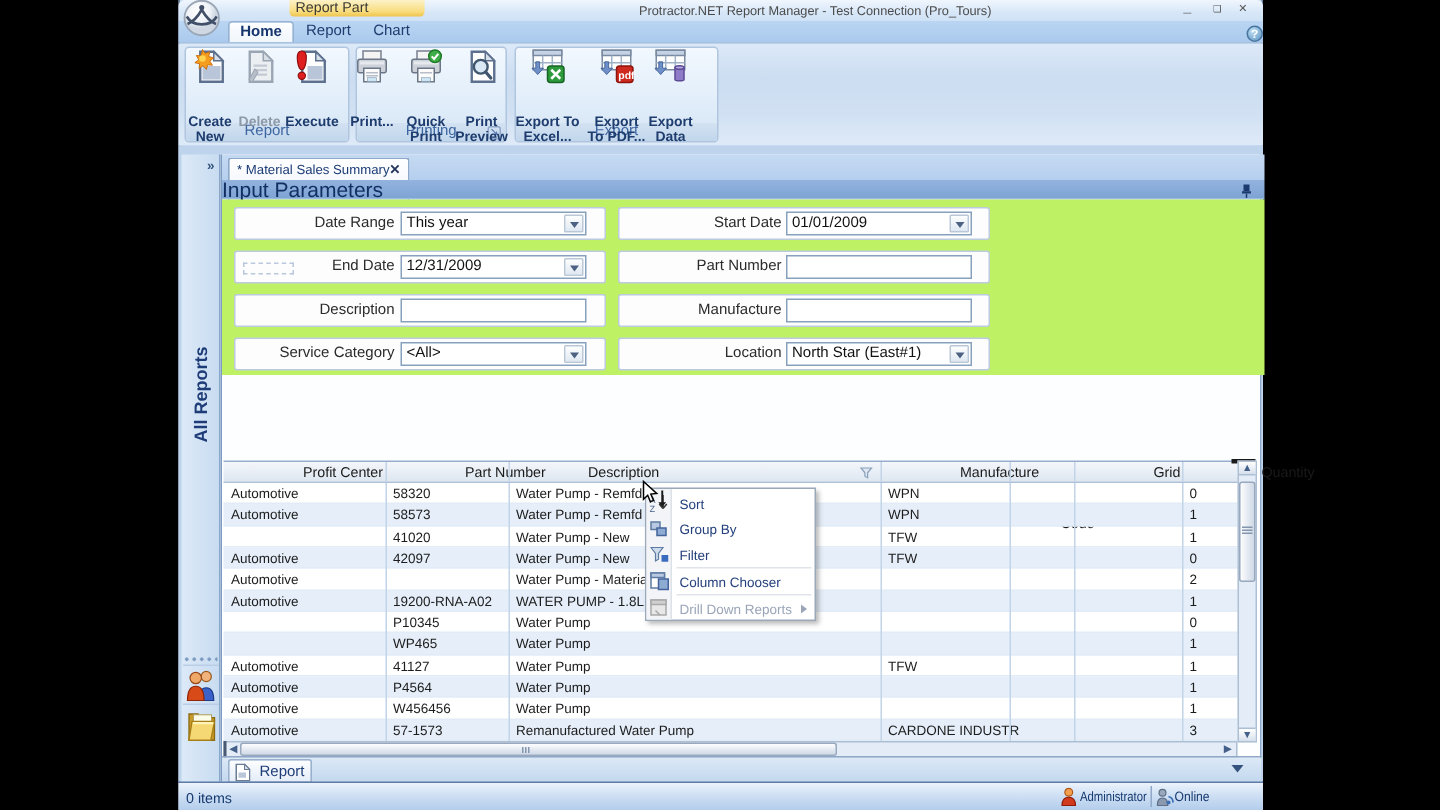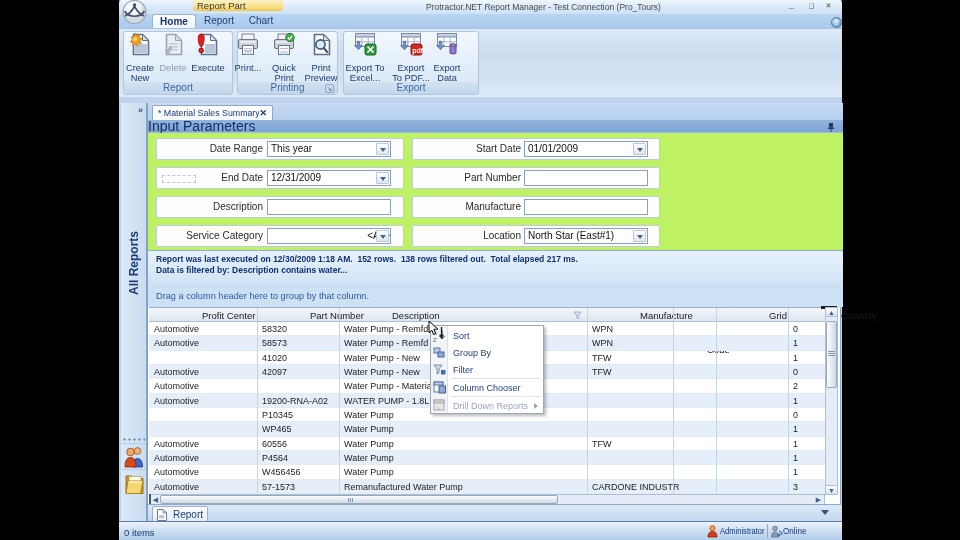--- a/index.html
+++ b/index.html
@@ -20,21 +20,21 @@
 #tab-home{left:33px;width:44px;background:linear-gradient(#fdfeff,#f0f6fc);border:1px solid #98b2d2;border-bottom:none;border-radius:3px 3px 0 0;font-weight:bold;color:#15356d;}
 #tab-report{left:78px;width:44px;}
 #tab-chart{left:122px;width:40px;}
 #helpbtn{position:absolute;left:712px;top:17px;width:11px;height:11px;border-radius:50%;background:radial-gradient(circle at 35% 30%,#bfe0f5,#5c93c2);border:1px solid #49759f;color:#fff;font-size:8px;text-align:center;line-height:10px;font-weight:bold;}
 
 #ribbon{position:absolute;left:0;top:28px;width:723px;height:69px;background:linear-gradient(#dce9f8,#ccddf1 35%,#d1e1f3 70%,#dfeaf8);border-top:1px solid #a8c2e0;}
 .rgroup{position:absolute;top:2px;height:64px;border:1px solid #b0c6de;border-radius:3px;background:linear-gradient(#f2f8fe,#e2eefa 55%,#d5e5f4);}
 .rglabel{position:absolute;bottom:0;left:0;right:0;height:12px;background:linear-gradient(#d3e2f2,#c1d6ec);color:#3e66a0;font-size:10px;text-align:center;line-height:12px;border-radius:0 0 3px 3px;}
 .rbtn{position:absolute;top:3px;text-align:center;}
 .rbtn svg{display:inline-block;}
-.rlab{font-size:9.3px;color:#1e3c6e;line-height:9.8px;margin-top:3px;}
+.rlab{font-size:9.3px;color:#1e3c6e;line-height:9.8px;margin-top:15px;font-weight:bold;}
 .dlauncher{position:absolute;right:3px;bottom:1px;width:9px;height:9px;border:1px solid #8fa8c8;border-radius:2px;font-size:7px;line-height:7px;color:#3e66a0;text-align:center;}
 
 #mainbg{position:absolute;left:0;top:97px;width:723px;height:424px;background:#bed4ed;}
 
 #sidebar{position:absolute;left:2px;top:103px;width:26px;height:418px;background:linear-gradient(90deg,#dce9f7,#c8dcf1);border-right:1px solid #8aa6c9;}
 #chev{position:absolute;right:3px;top:2px;font-size:9px;color:#33527e;font-weight:bold;}
 #allrep{position:absolute;left:6px;top:112px;width:16px;height:80px;writing-mode:vertical-rl;transform:rotate(180deg);font-size:12px;font-weight:bold;color:#1e3c78;white-space:nowrap;}
 #splitdots{position:absolute;left:1px;top:334px;width:23px;height:5px;background-image:radial-gradient(circle,#7d9cc0 1px,transparent 1.2px);background-size:5px 5px;}
 .sbicon{position:absolute;left:1px;width:24px;height:26px;border-top:1px solid #b9cee6;}
 
@@ -266,31 +266,24 @@
       <div class="finput combo" style="left:376px;top:8px;">01/01/2009<span class="arrow"></span></div>
       <div class="flabel" style="left:15px;top:39px;width:100px;">End Date</div>
       <div class="finput combo" style="left:119px;top:37px;">12/31/2009<span class="arrow"></span></div>
       <div class="flabel" style="left:271px;top:39px;width:102px;">Part Number</div>
       <div class="finput" style="left:376px;top:37px;"></div>
       <div class="flabel" style="left:15px;top:68px;width:100px;">Description</div>
       <div class="finput" style="left:119px;top:66px;"></div>
       <div class="flabel" style="left:271px;top:68px;width:102px;">Manufacture</div>
       <div class="finput" style="left:376px;top:66px;"></div>
       <div class="flabel" style="left:15px;top:97px;width:100px;">Service Category</div>
-      <div class="finput combo" style="left:119px;top:95px;text-align:right;">&lt;All&gt;<span class="arrow"></span></div>
+      <div class="finput combo" style="left:119px;top:95px;">&lt;All&gt;<span class="arrow"></span></div>
       <div class="flabel" style="left:271px;top:97px;width:102px;">Location</div>
       <div class="finput combo" style="left:376px;top:95px;">North Star (East#1)<span class="arrow"></span></div>
     </div>
-    <div id="infobar">
-      <div style="position:absolute;left:8px;top:3px;">Report was last executed on 12/30/2009 1:18 AM.&nbsp; 152 rows.&nbsp; 138 rows filtered out.&nbsp; Total elapsed 217 ms.</div>
-      <div style="position:absolute;left:8px;top:14px;">Data is filtered by: Description contains water...</div>
-    </div>
-    <div id="groupbybar">
-        <div style="position:absolute;left:8px;top:8px;">Drag a column header here to group by that column.</div>
-      </div>
     <div id="grid">
       <div id="ghead">
         <div class="hcell" style="left:5px;">Profit Center</div>
         <div class="hcell" style="left:113px;">Part Number</div>
         <div class="hcell" style="left:195px;">Description</div>
         <div class="hcell" style="left:443px;">Manufacture</div>
         <div class="hcell" style="left:510px;margin-top:34px;">Code</div>
         <div class="hcell" style="left:572px;">Grid</div>
         <div class="hcell" style="left:644px;">Quantity</div>
         <svg class="abs" style="left:424px;top:3px;" width="9" height="9" viewBox="0 0 9 9">
@@ -346,21 +339,21 @@
           <span style="left:195px;">Water Pump</span>
           <span style="left:644px;">0</span>
         </div>
       <div class="grow alt" style="top:115.3px;">
           <span style="left:113px;">WP465</span>
           <span style="left:195px;">Water Pump</span>
           <span style="left:644px;">1</span>
         </div>
       <div class="grow" style="top:129.7px;">
           <span style="left:5px;">Automotive</span>
-          <span style="left:113px;">60556</span>
+          <span style="left:113px;">41127</span>
           <span style="left:195px;">Water Pump</span>
           <span style="left:443px;">TFW</span>
           <span style="left:644px;">1</span>
         </div>
       <div class="grow alt" style="top:144px;">
           <span style="left:5px;">Automotive</span>
           <span style="left:113px;">P4564</span>
           <span style="left:195px;">Water Pump</span>
           <span style="left:644px;">1</span>
         </div>

